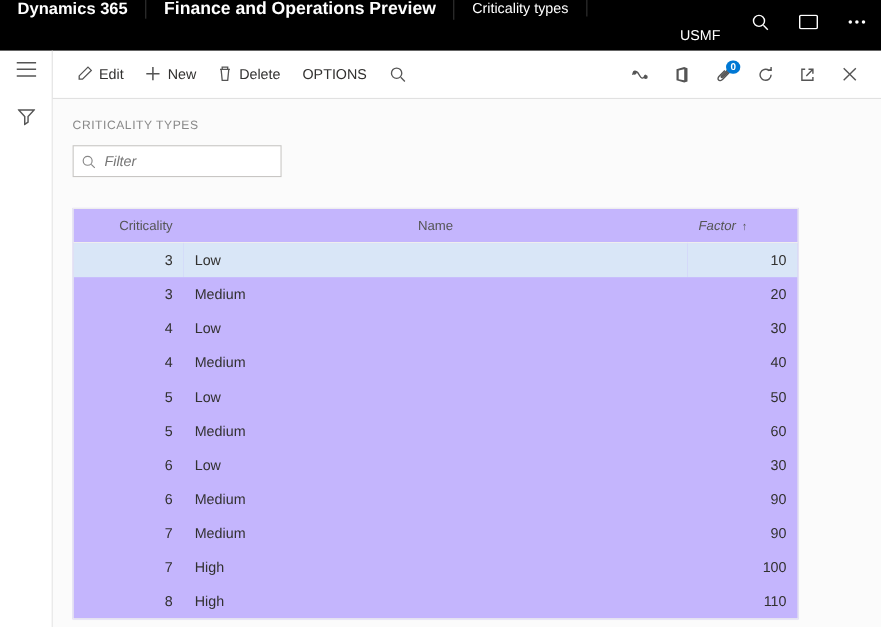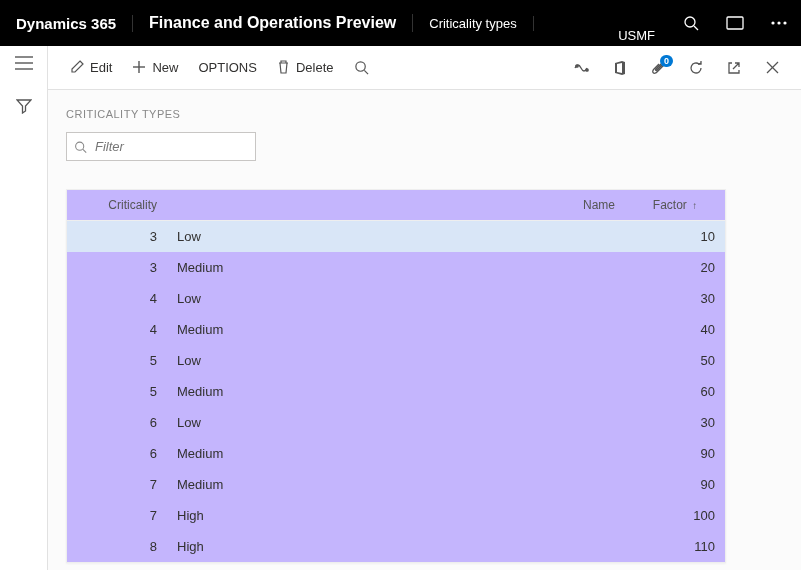--- a/index.html
+++ b/index.html
@@ -1,19 +1,19 @@
 <!DOCTYPE html>
 <html><head>
 <meta charset="utf-8">
 <style>
   * { box-sizing: border-box; margin: 0; padding: 0; }
   body { font-family: "Segoe UI", Arial, sans-serif; font-size: 13px; color: #323130; background: #fff; width: 801px; height: 570px; overflow: hidden; }
   
   
-  .topbar { display: flex; align-items: center; background: #000; color: #fff; height: 46px; }
+  .topbar { display: flex; align-items: flex-start; background: #000; color: #fff; height: 46px; }
   .topbar-cell { display: flex; align-items: center; padding: 0 16px; border-right: 1px solid #333; white-space: nowrap; }
   .topbar-brand { font-size: 15px; font-weight: 600; }
   .topbar-title { font-size: 16px; font-weight: 600; }
   .topbar-sub { font-size: 13px; }
   .topbar-right { margin-left: auto; display: flex; align-items: center; }
   .topbar-icon { width: 44px; display: flex; justify-content: center; align-items: center; cursor: pointer; }
   .topbar-company { padding: 0 14px; font-size: 13px; margin-top: 24px; }
   
   
   .shell { display: flex; height: calc(570px - 46px); }
@@ -29,24 +29,24 @@
   
   
   .content { padding: 18px 18px 10px 18px; flex: 1; overflow: hidden; background: #fbfbfb; }
   .page-label { font-size: 11px; letter-spacing: 0.5px; color: #888; margin-bottom: 12px; }
   .filter-wrap { position: relative; width: 190px; margin-bottom: 28px; }
   .filter-input { width: 100%; padding: 6px 8px 6px 28px; border: 1px solid #c8c6c4; font-size: 13px; font-style: italic; color: #666; }
   .filter-icon { position: absolute; left: 8px; top: 50%; transform: translateY(-50%); color: #888; }
   
   .grid-wrap { background: #c4b5fd; border: 1px solid #eee; box-shadow: 0 1px 2px rgba(0,0,0,0.05); max-width: 660px; }
   table { border-collapse: collapse; width: 100%; }
-  th { text-align: right; font-weight: 400; font-size: 12px; color: #555; padding: 8px 10px; border-bottom: 1px solid #eee; }
+  th { text-align: center; font-weight: 400; font-size: 12px; color: #555; padding: 8px 10px; border-bottom: 1px solid #eee; }
   th.col-crit { width: 100px; text-align: right; }
   th.col-name { }
-  th.col-factor { width: 100px; text-align: center; }
+  th.col-factor { width: 100px; text-align: left; font-style: italic; }
   .sort-arrow { font-size: 10px; margin-left: 2px; }
   td { padding: 8px 10px; font-size: 13px; }
   td.col-crit { text-align: right; }
   td.col-factor { text-align: right; }
   tr.selected td { background: #d9e6f7; }
   
   svg { display: block; }
 </style>
 </head>
 <body>
@@ -105,27 +105,27 @@
         <span>Edit</span>
       </div>
       <div class="action-btn">
         <svg width="14" height="14" viewBox="0 0 14 14" stroke="#555" stroke-width="1.4">
             <line x1="7" y1="1" x2="7" y2="13"></line>
             <line x1="1" y1="7" x2="13" y2="7"></line>
           </svg>
         <span>New</span>
       </div>
       <div class="action-btn">
-        <span>OPTIONS</span>
-      </div>
-      <div class="action-btn">
         <svg width="13" height="14" viewBox="0 0 13 14" fill="none" stroke="#555" stroke-width="1.2">
             <path d="M2 3h9M4 3V1h5v2M3 3l1 10h5l1-10"></path>
           </svg>
         <span>Delete</span>
+      </div>
+      <div class="action-btn">
+        <span>OPTIONS</span>
       </div>
       <div class="action-btn">
         <svg width="15" height="15" viewBox="0 0 16 16" fill="none" stroke="#555" stroke-width="1.3">
             <circle cx="7" cy="7" r="5"></circle>
             <line x1="11" y1="11" x2="15" y2="15"></line>
           </svg>
       </div>
 
       <div class="actionbar-right">
         <div class="ico">

